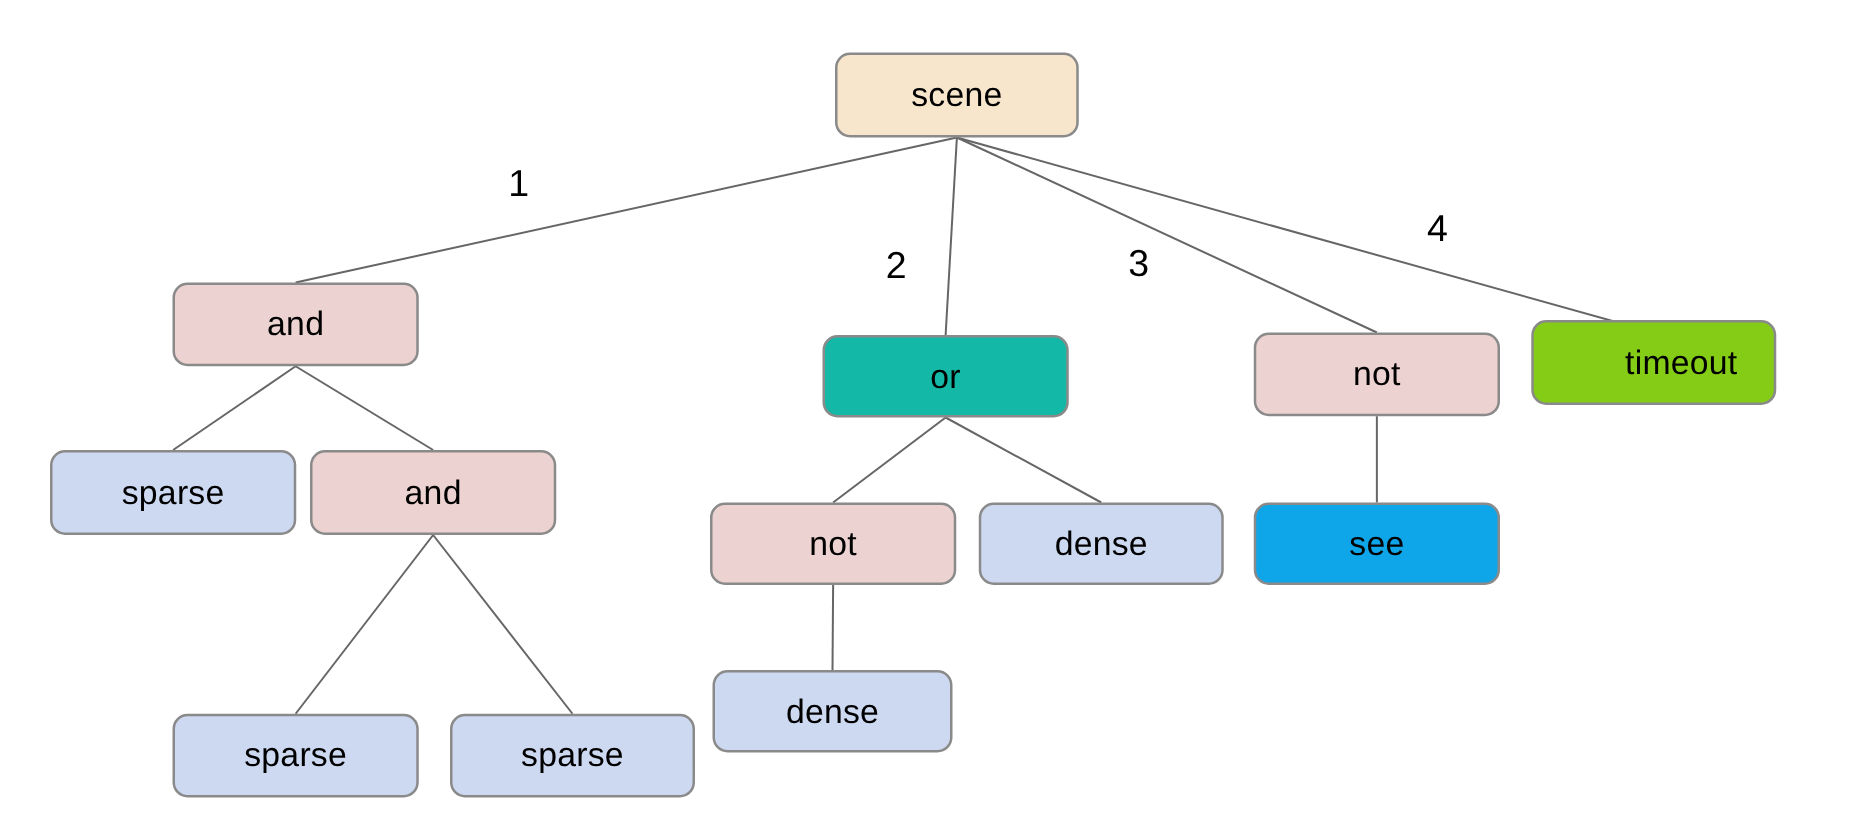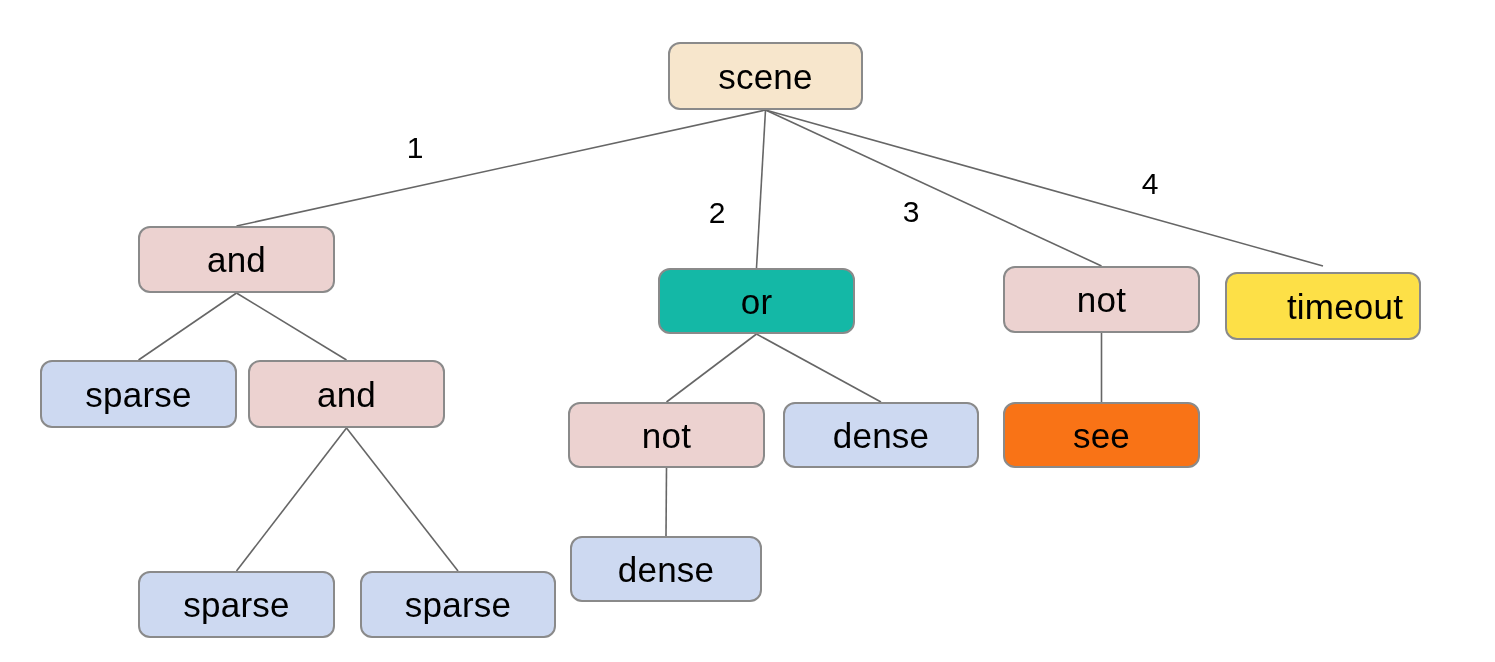--- a/index.html
+++ b/index.html
@@ -23,21 +23,21 @@
     height: 662px;
   }
   .node {
     position: absolute;
     box-sizing: border-box;
     border: 2px solid #8a8a8a;
     border-radius: 12px;
     display: flex;
     align-items: center;
     justify-content: center;
-    font-size: 35px;
+    font-size: 27px;
     color: #000000;
     line-height: 1;
     letter-spacing: 0.2px;
   }
   .node.root     { background: #f7e6cc; }
   .node.operator { background: #ecd2d0; }
   .node.leaf     { background: #cdd9f1; }
   .edge-label {
     position: absolute;
     transform: translate(-50%, -50%);
@@ -76,36 +76,36 @@
       </div>
       <div class="node operator" style="left: 138px; top: 226px; width: 197px; height: 67px; background: rgb(236, 210, 208); border-color: rgb(138, 138, 138);">
         <span>and</span>
       </div>
       <div class="node operator" style="left: 658px; top: 268px; width: 197px; height: 66px; background: #14b8a6; border-color: rgb(138, 138, 138);">
         <span>or</span>
       </div>
       <div class="node operator" style="left: 1003px; top: 266px; width: 197px; height: 67px; background: rgb(236, 210, 208); border-color: rgb(138, 138, 138);">
         <span>not</span>
       </div>
-      <div class="node leaf" style="left: 1225px; top: 272px; width: 196px; height: 68px; background: #fde047; border-color: rgb(138, 138, 138); padding-left: 44px;">
+      <div class="node leaf" style="left: 1225px; top: 256px; width: 196px; height: 68px; background: #84cc16; border-color: rgb(138, 138, 138); padding-left: 44px;">
         <span>timeout</span>
       </div>
       <div class="node leaf" style="left: 40px; top: 360px; width: 197px; height: 68px; background: rgb(205, 217, 241); border-color: rgb(138, 138, 138);">
         <span>sparse</span>
       </div>
       <div class="node operator" style="left: 248px; top: 360px; width: 197px; height: 68px; background: rgb(236, 210, 208); border-color: rgb(138, 138, 138);">
         <span>and</span>
       </div>
       <div class="node operator" style="left: 568px; top: 402px; width: 197px; height: 66px; background: rgb(236, 210, 208); border-color: rgb(138, 138, 138);">
         <span>not</span>
       </div>
       <div class="node leaf" style="left: 783px; top: 402px; width: 196px; height: 66px; background: rgb(205, 217, 241); border-color: rgb(138, 138, 138);">
         <span>dense</span>
       </div>
-      <div class="node leaf" style="left: 1003px; top: 402px; width: 197px; height: 66px; background: #f97316; border-color: rgb(138, 138, 138);">
+      <div class="node leaf" style="left: 1003px; top: 402px; width: 197px; height: 66px; background: #0ea5e9; border-color: rgb(138, 138, 138);">
         <span>see</span>
       </div>
       <div class="node leaf" style="left: 138px; top: 571px; width: 197px; height: 67px; background: rgb(205, 217, 241); border-color: rgb(138, 138, 138);">
         <span>sparse</span>
       </div>
       <div class="node leaf" style="left: 360px; top: 571px; width: 196px; height: 67px; background: rgb(205, 217, 241); border-color: rgb(138, 138, 138);">
         <span>sparse</span>
       </div>
       <div class="node leaf" style="left: 570px; top: 536px; width: 192px; height: 66px; background: rgb(205, 217, 241); border-color: rgb(138, 138, 138);">
         <span>dense</span>

